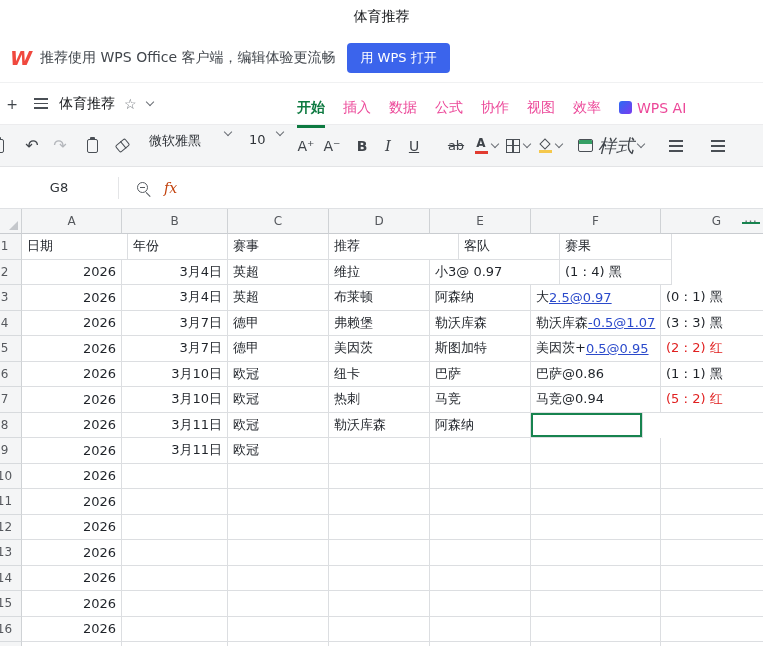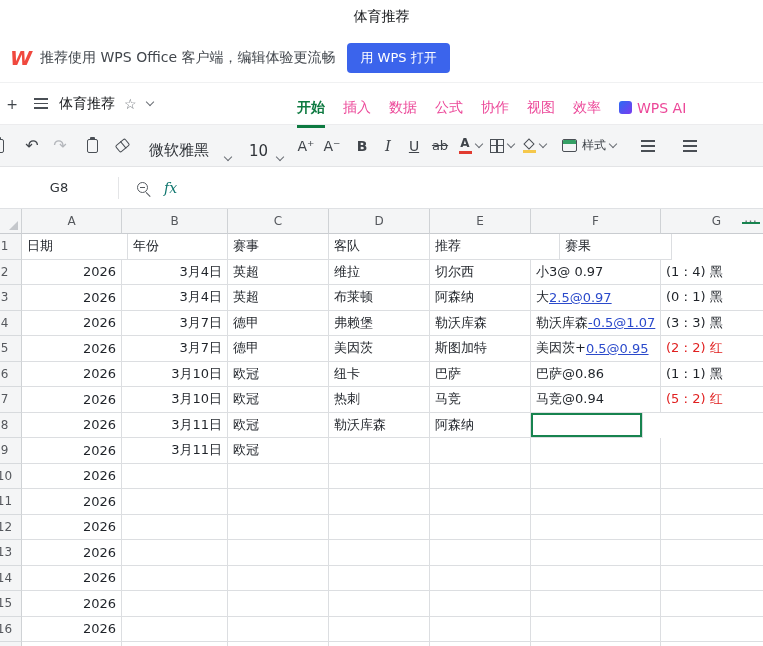--- a/index.html
+++ b/index.html
@@ -32,21 +32,21 @@
 
   
   .toolbar{height:42px;background:#f4f5f6;display:flex;align-items:center;border-bottom:1px solid #e3e4e6;overflow:hidden;white-space:nowrap;}
   .tbtn{min-width:24px;height:28px;display:inline-flex;align-items:center;justify-content:center;color:#3f444a;font-size:14px;border-radius:3px;flex:0 0 auto;position:relative;cursor:pointer;}
   .glyph16{font-size:16px;}
   .dim{color:#b3b6bb;}
   .ic-clip{width:11px;height:14px;border:1.4px solid #4a4f55;border-radius:2px;position:relative;}
   .ic-clip::before{content:"";position:absolute;top:-3px;left:2px;width:5px;height:3px;background:#4a4f55;border-radius:1px;}
   .ic-eraser{width:13px;height:9px;border:1.4px solid #4a4f55;border-radius:2px;transform:rotate(-40deg);position:relative;}
   .ic-eraser::before{content:"";position:absolute;left:6px;top:-1px;bottom:-1px;width:1.4px;background:#4a4f55;}
-  .tsel{display:inline-flex;align-items:flex-end;justify-content:space-between;font-size:15px;color:#2f3338;padding:0 7px;height:28px;flex:0 0 auto;cursor:pointer;}
+  .tsel{display:inline-flex;align-items:flex-start;justify-content:space-between;font-size:13px;color:#2f3338;padding:0 7px;height:28px;flex:0 0 auto;cursor:pointer;}
   .stack{display:flex;flex-direction:column;align-items:center;line-height:1;}
   .bar{width:13px;height:3.5px;margin-top:2px;}
   .bar.red{background:#e13b30;}
   .bar.yellow{background:#f5c84c;}
   .ic-bucket{width:8px;height:8px;border:1.4px solid #4a4f55;transform:rotate(45deg);margin-top:2px;}
   .ic-borders{width:14px;height:14px;border:1.2px solid #4a4f55;position:relative;}
   .ic-borders::before{content:"";position:absolute;left:0;right:0;top:50%;height:1.2px;margin-top:-0.6px;background:#4a4f55;}
   .ic-borders::after{content:"";position:absolute;top:0;bottom:0;left:50%;width:1.2px;margin-left:-0.6px;background:#4a4f55;}
   .ic-style{width:15px;height:13px;border:1.2px solid #4a4f55;border-radius:2px;position:relative;overflow:hidden;margin-right:5px;}
   .ic-style::before{content:"";position:absolute;left:0;right:0;top:0;height:4px;background:#35a065;}
@@ -58,21 +58,21 @@
   .fc-a{font-size:12px;font-weight:bold;}
   .tchev{margin-left:4px;}
 
   
   .formulabar{height:42px;display:flex;align-items:center;background:#fff;border-bottom:1px solid #dfe1e4;}
   .namebox{width:118px;text-align:center;font-size:13px;color:#2f3338;}
   .fb-sep{width:1px;height:22px;background:#e4e5e7;}
   .ic-zoom{width:11px;height:11px;border:1.4px solid #565b61;border-radius:50%;position:relative;margin-left:18px;}
   .ic-zoom::before{content:"";position:absolute;left:2px;top:4px;right:2px;height:1.2px;background:#565b61;}
   .ic-zoom::after{content:"";position:absolute;right:-4px;bottom:-3px;width:6px;height:1.4px;background:#565b61;transform:rotate(45deg);}
-  .fx{font-style:italic;font-family:"DejaVu Serif",serif;font-size:14px;color:#0f766e;margin-left:16px;cursor:pointer;}
+  .fx{font-style:italic;font-family:"DejaVu Serif",serif;font-size:14px;color:#c2410c;margin-left:16px;cursor:pointer;}
   .fb-input{flex:1;height:100%;}
 
   
   .grid{position:relative;height:437px;overflow:hidden;background:#fff;}
   .grid-inner{margin-left:-12px;width:785px;}
   .col-row{display:flex;height:25px;}
   .corner{width:34px;background:#f4f5f6;border-right:1px solid #cfd2d5;border-bottom:1px solid #c9ccd0;position:relative;flex:0 0 auto;}
   .corner::after{content:"";position:absolute;right:3px;bottom:3px;border-left:9px solid transparent;border-bottom:9px solid #c4c7cb;}
   .col-h{display:flex;align-items:center;justify-content:center;font-size:12px;color:#55585d;background:#f4f5f6;border-right:1px solid #cfd2d5;border-bottom:1px solid #c9ccd0;flex:0 0 auto;cursor:pointer;}
   .w-a{width:100px;}.w-b{width:106px;}.w-c{width:101px;}.w-d{width:101px;}.w-e{width:101px;}.w-f{width:130px;}.w-g{width:112px;position:relative;}
@@ -154,42 +154,42 @@
       </span>
     <span class="tsel" style="margin-left:4px;width:48px;">
         <span>10</span>
         <span class="chev"></span>
       </span>
     <span class="tbtn" style="margin-left:4px;">A⁺</span>
     <span class="tbtn" style="margin-left:2px;">A⁻</span>
     <span class="tbtn b-btn" style="margin-left:6px;">B</span>
     <span class="tbtn i-btn" style="margin-left:2px;">I</span>
     <span class="tbtn u-btn" style="margin-left:2px;">U</span>
-    <span class="tbtn s-btn" style="margin-left:2px;">ab</span>
+    <span class="tbtn s-btn" style="margin-left:18px;">ab</span>
     <span class="tbtn" style="margin-left:6px;">
       <span class="stack">
           <span class="fc-a">A</span>
           <span class="bar red"></span>
         </span>
       <span class="chev tchev"></span>
     </span>
     <span class="tbtn" style="margin-left:8px;">
         <span class="ic-borders"></span>
         <span class="chev tchev"></span>
       </span>
     <span class="tbtn" style="margin-left:8px;">
       <span class="stack">
           <span class="ic-bucket"></span>
           <span class="bar yellow"></span>
         </span>
       <span class="chev tchev"></span>
     </span>
     <span class="tbtn" style="margin-left:16px;">
       <span class="ic-style"></span>
-      <span style="font-size:12px;">样式</span>
+      <span style="font-size:18px;font-style:italic;">样式</span>
       <span class="chev tchev"></span>
     </span>
     <span class="tbtn" style="margin-left:20px;">
         <span class="ic-lines"></span>
       </span>
     <span class="tbtn" style="margin-left:18px;">
         <span class="ic-lines"></span>
       </span>
   </div>
 
@@ -215,31 +215,30 @@
           <span>G</span>
           <span class="more">…</span>
         </div>
       </div>
       <div id="grid-body">
           <div class="grid-row">
             <div class="row-h">1</div>
             <div class="cell w-b">日期</div>
             <div class="cell w-a">年份</div>
             <div class="cell w-c">赛事</div>
+            <div class="cell w-f">推荐</div>
             <div class="cell w-e">客队</div>
-            <div class="cell w-f">推荐</div>
             <div class="cell w-g">赛果</div>
           </div>
           <div class="grid-row">
             <div class="row-h">2</div>
             <div class="cell w-a right">2026</div>
             <div class="cell w-b right">3月4日</div>
             <div class="cell w-c">英超</div>
             <div class="cell w-d">维拉</div>
-            <div class="cell w-e">切尔西</div>
             <div class="cell w-f">小3@ 0.97</div>
             <div class="cell w-g">(1：4) 黑</div>
           </div>
           <div class="grid-row">
             <div class="row-h">3</div>
             <div class="cell w-a right">2026</div>
             <div class="cell w-b right">3月4日</div>
             <div class="cell w-c">英超</div>
             <div class="cell w-d">布莱顿</div>
             <div class="cell w-e">阿森纳</div>

